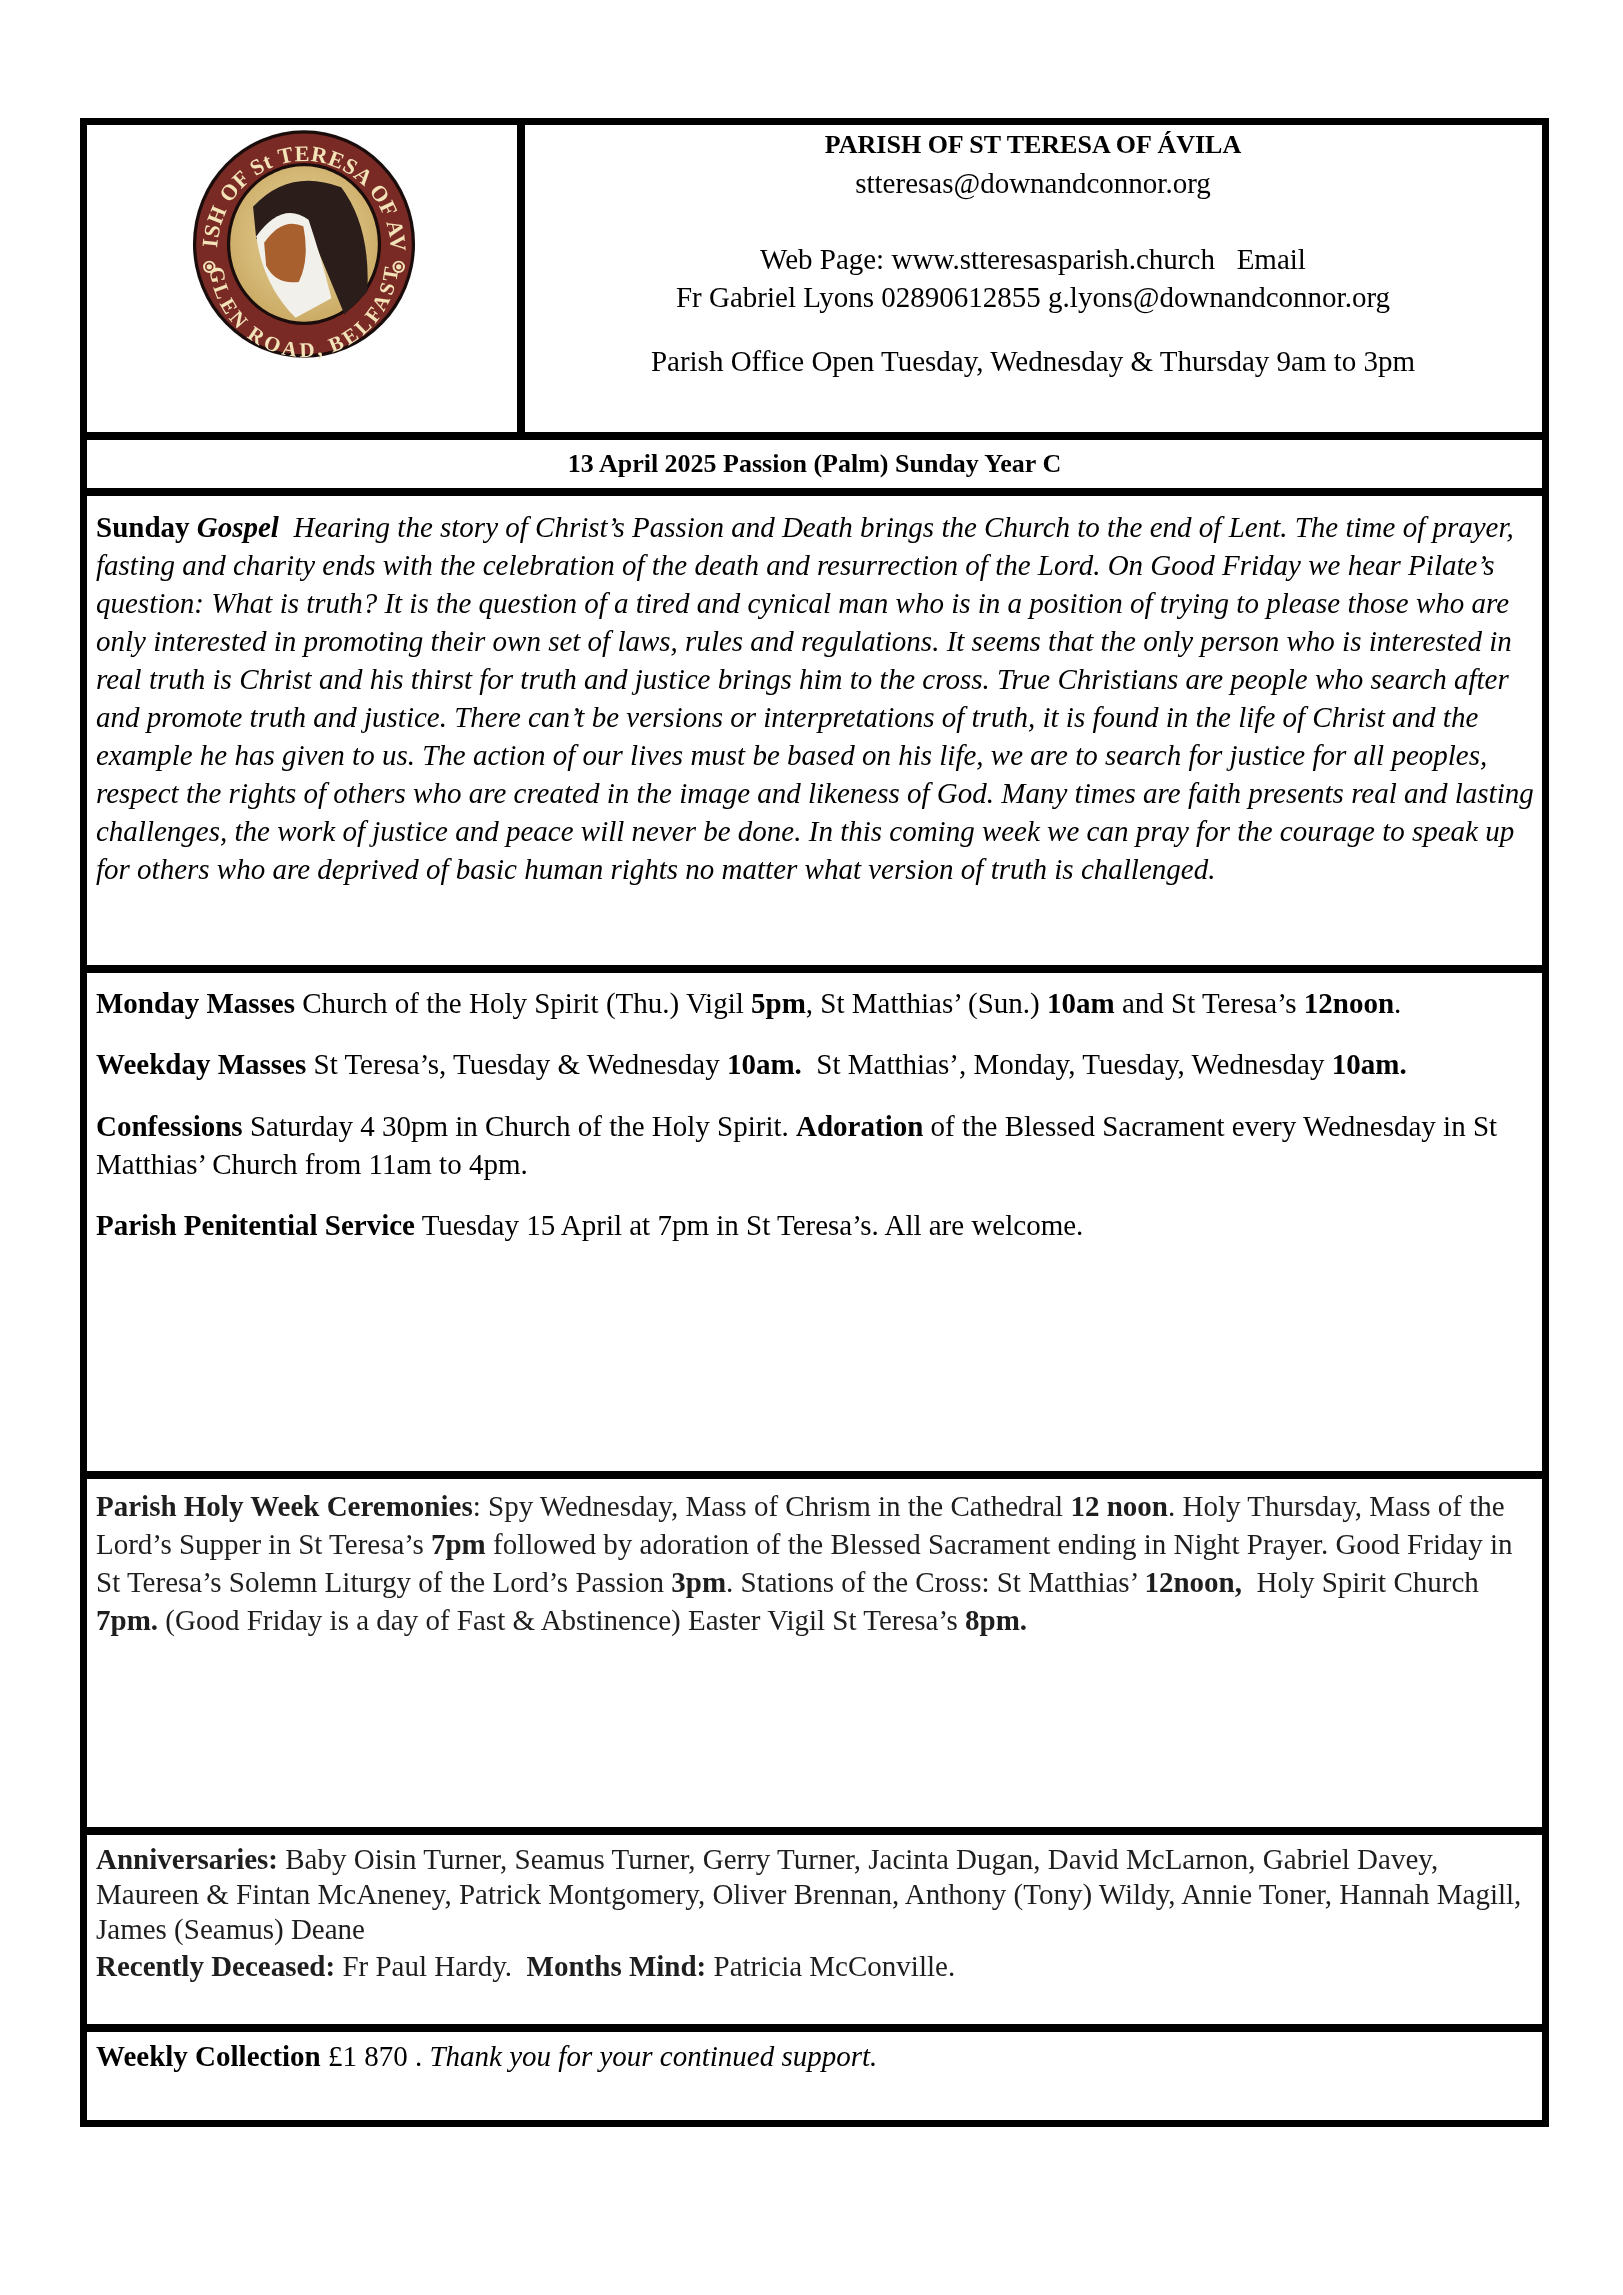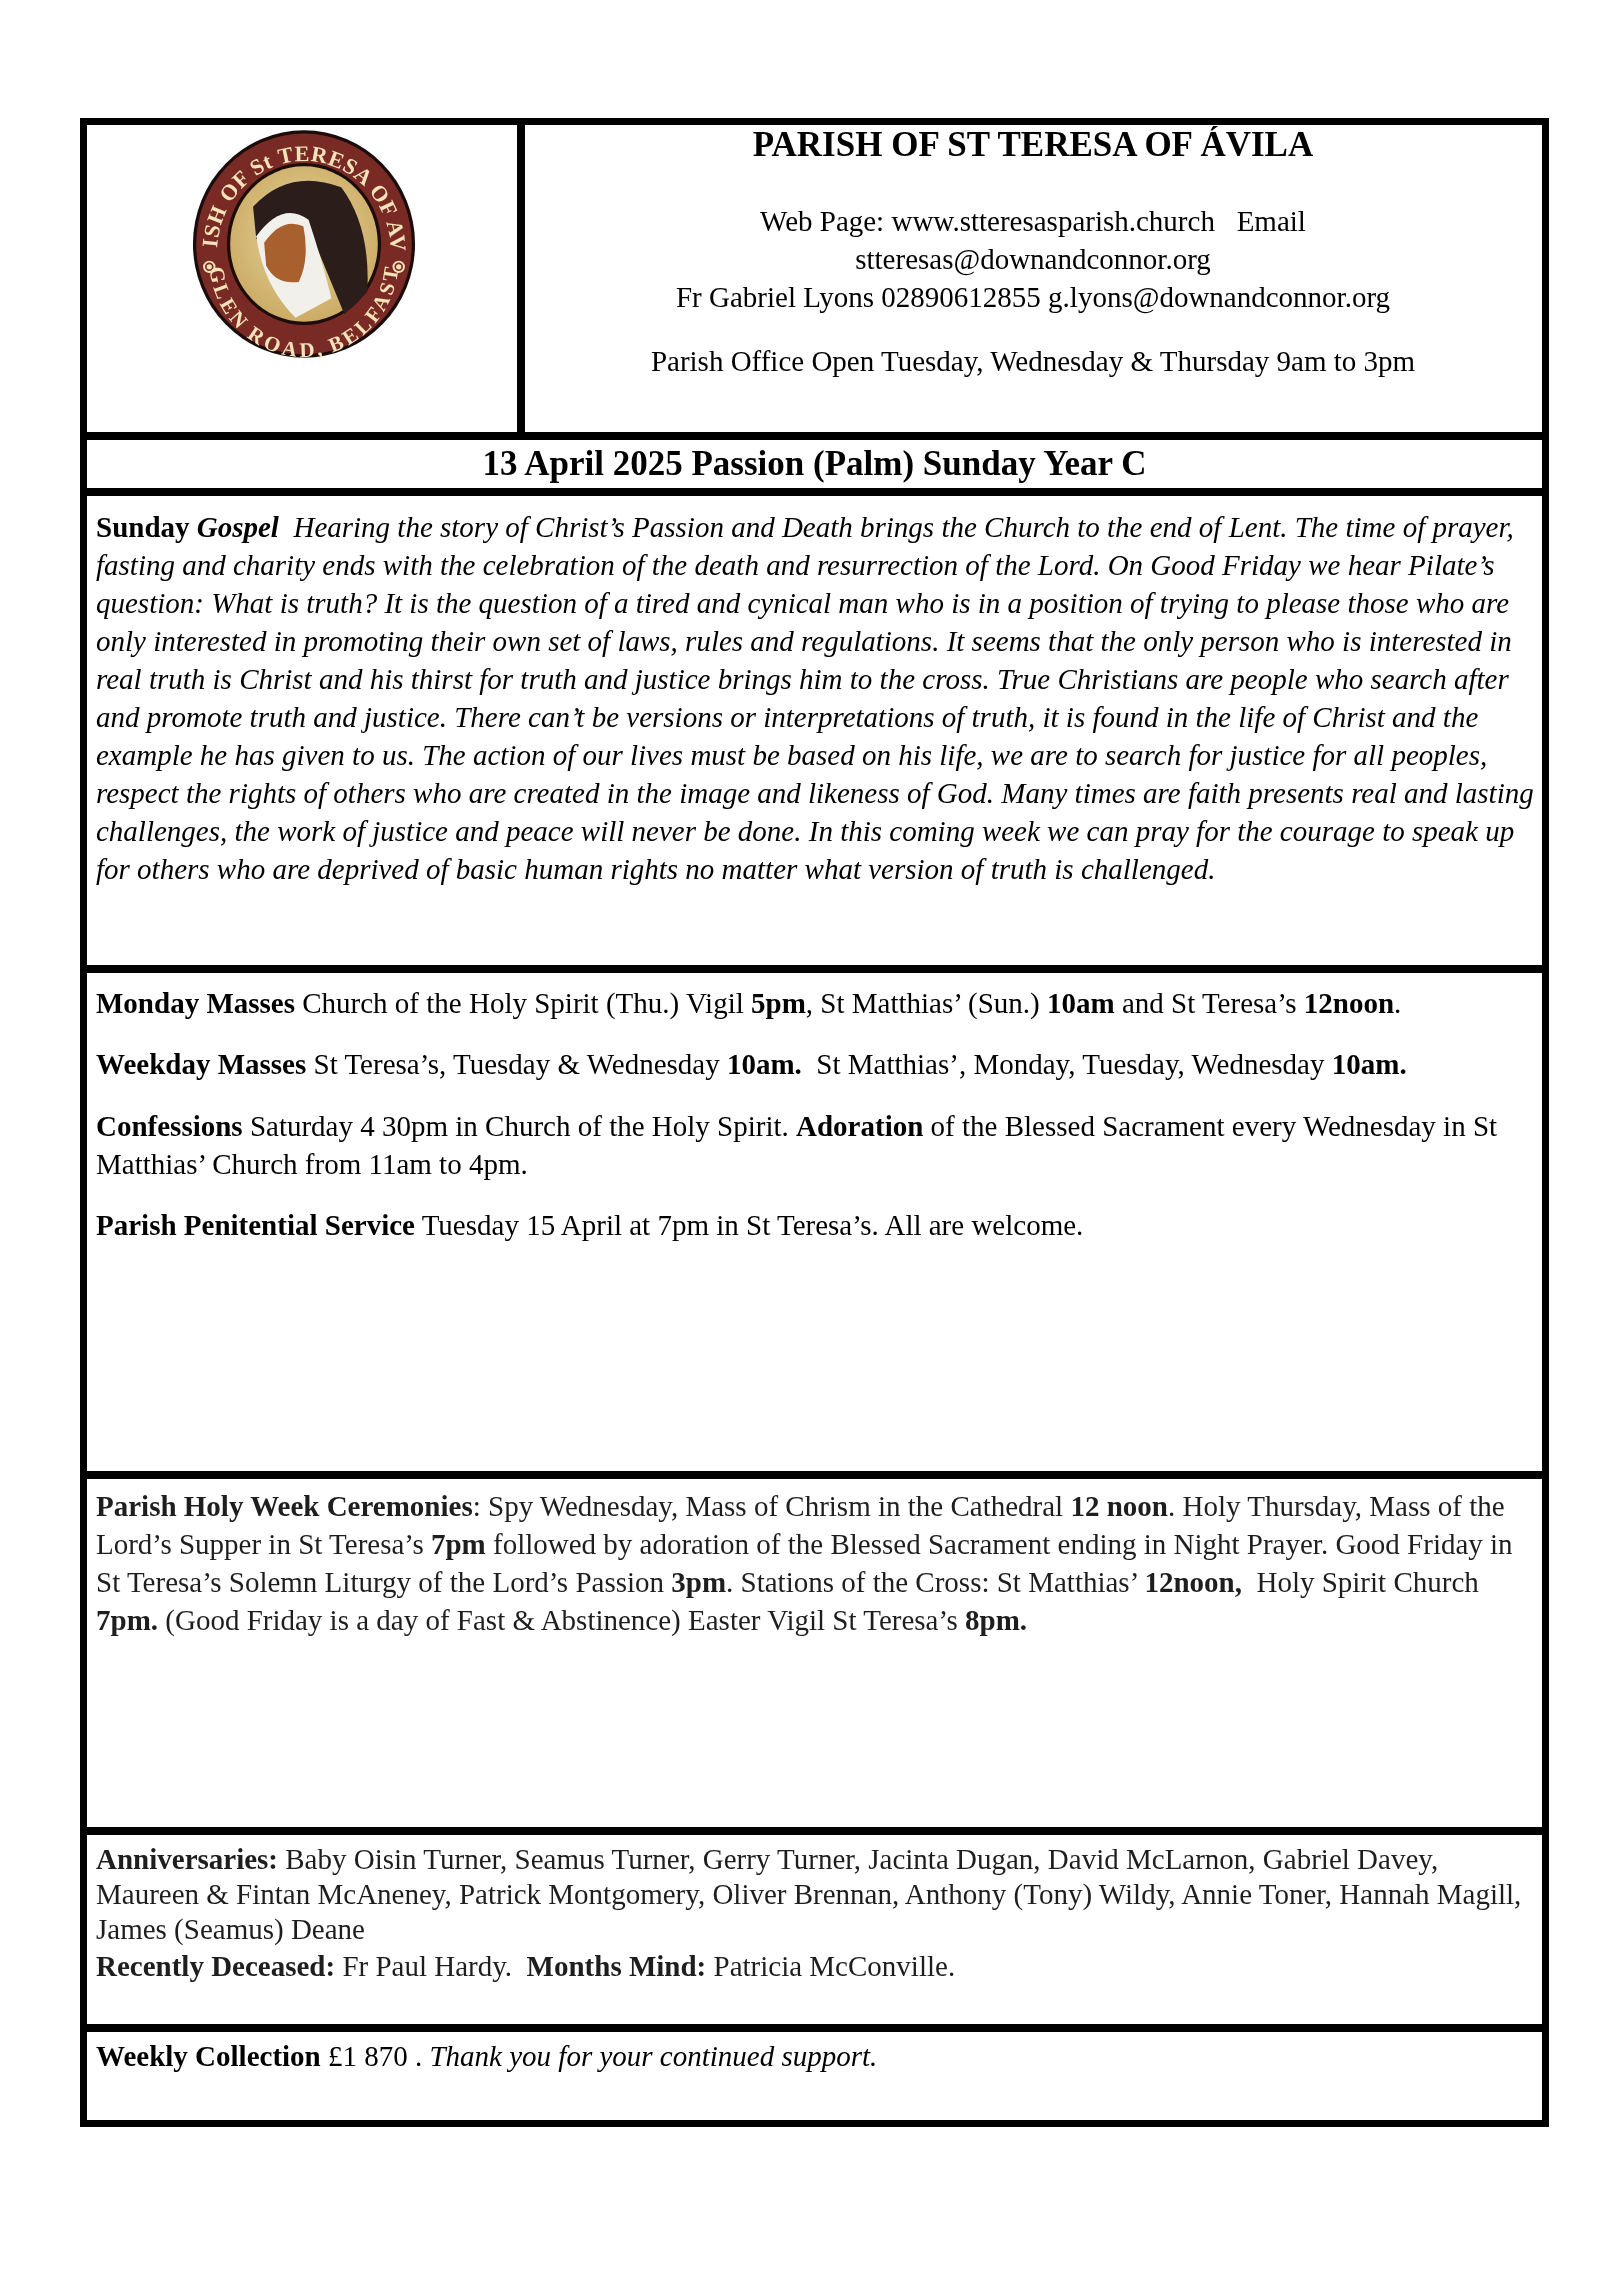--- a/index.html
+++ b/index.html
@@ -6,21 +6,21 @@
   body { width: 1623px; height: 2295px; position: relative; font-family: "Liberation Serif", "DejaVu Serif", serif; color: #000; }
   .frame { position: absolute; left: 80px; top: 118px; width: 1469px; height: 2009px; box-sizing: border-box; border: 7.9px solid #000; }
   .hline { position: absolute; left: 80px; width: 1469px; height: 7.9px; background: #000; }
   .vline { position: absolute; width: 7.9px; background: #000; }
   .cell { position: absolute; box-sizing: border-box; overflow: hidden; }
   .txt { font-size: 29px; line-height: 38px; }
   .p { margin: 0; }
   b { font-weight: bold; }
   i { font-style: italic; }
   .center { text-align: center; }
-  .header-title { font-size: 35px; font-weight: bold; line-height: 38px; }
+  .header-title { font-size: 26px; font-weight: bold; line-height: 38px; }
   .gray { color: #1e1e1e; }
   .logo { position: absolute; left: 191px; top: 128px; width: 226px; height: 232px; }
 </style>
 </head>
 <body>
 
 <div class="frame"></div>
 <div class="vline" style="left:517px; top:118px; height:321px;"></div>
 <div class="hline" style="top:432px;"></div>
 <div class="hline" style="top:488px;"></div>
@@ -57,26 +57,26 @@
     </text>
     <circle cx="28" cy="212" r="8" fill="none" stroke="#f3e3b8" stroke-width="3"></circle>
     <circle cx="28" cy="212" r="4" fill="#f3e3b8"></circle>
     <circle cx="318" cy="212" r="8" fill="none" stroke="#f3e3b8" stroke-width="3"></circle>
     <circle cx="318" cy="212" r="4" fill="#f3e3b8"></circle>
   </svg>
 </div>
 
 <div class="cell center txt" style="left:525px; top:126px; width:1016px; height:306px;">
   <div class="header-title" style="margin-top:0px;">PARISH OF ST TERESA OF ÁVILA</div>
+  <div>stteresas@downandconnor.org</div>
   <div style="margin-top:38px;">
     <span>Web Page:</span>
     <span>www.stteresasparish.church</span>&nbsp;&nbsp;
     <span>Email</span>
   </div>
-  <div>stteresas@downandconnor.org</div>
   <div>
     <span>Fr Gabriel Lyons</span>
     <span>02890612855</span>
     <span>g.lyons@downandconnor.org</span>
   </div>
   <div style="margin-top:26px;">Parish Office Open Tuesday, Wednesday &amp; Thursday 9am to 3pm</div>
 </div>
 
 <div class="cell center" style="left:88px; top:440px; width:1453px; height:48px;">
   <div class="header-title" style="margin-top:5.2px;">13 April 2025 Passion (Palm) Sunday Year C</div>

